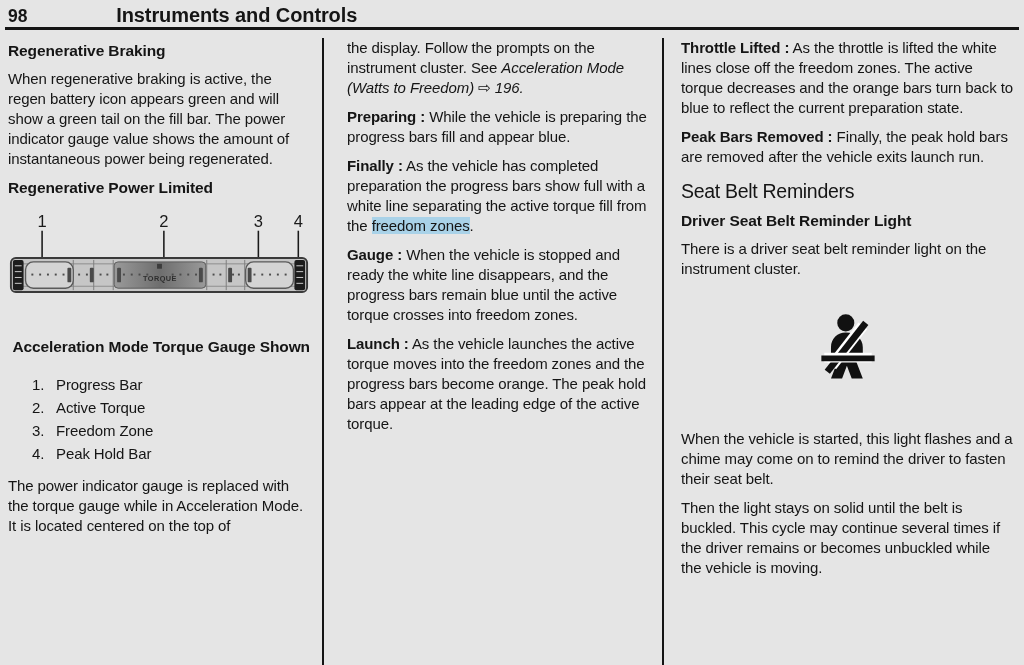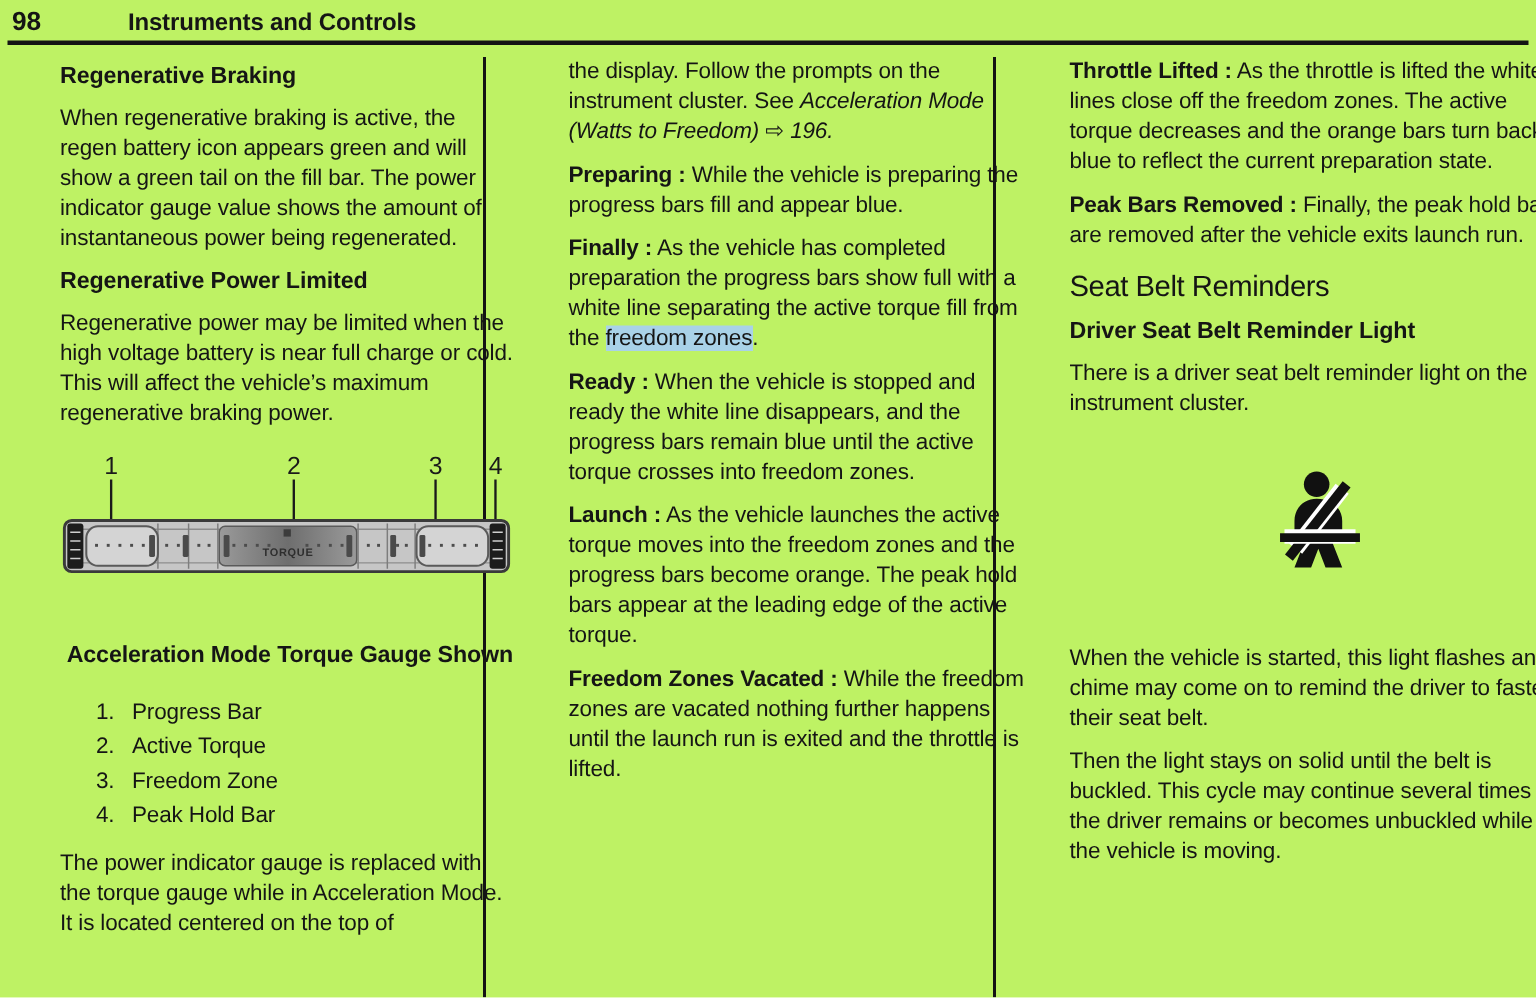--- a/index.html
+++ b/index.html
@@ -1,31 +1,31 @@
 <!DOCTYPE html>
 <html><head>
 <meta charset="utf-8">
 <style>
   html,body{margin:0;padding:0;background:#ffffff;}
   .page{
-    position:relative;width:1024px;height:665px;background:#bef264;
+    position:relative;width:1024px;height:665px;background:#e5e5e5;
     font-family:"Liberation Sans","DejaVu Sans",sans-serif;
     color:#151515;letter-spacing:-0.1px;overflow:hidden;
   }
   
   .hdr{position:absolute;top:4px;left:8px;width:1008px;display:flex;align-items:baseline;}
   .hdr .pgnum{font-size:17.5px;font-weight:700;}
-  .hdr .htitle{font-size:16px;font-weight:700;margin-left:58px;}
+  .hdr .htitle{font-size:20px;font-weight:700;margin-left:89px;}
   .hdr-rule{position:absolute;top:27px;left:5px;width:1014px;height:3px;background:#141414;}
   
   .vdiv{position:absolute;top:38px;bottom:0;width:2px;background:#141414;}
   .vdiv.d1{left:322px;}
   .vdiv.d2{left:662px;}
   
-  .col{position:absolute;top:38px;font-size:15px;line-height:20px;margin-left:32px;}
+  .col{position:absolute;top:38px;font-size:15px;line-height:20px;}
   .col-left{left:8px;width:302px;}
   .col-mid{left:347px;width:312px;}
   .col-right{left:681px;width:333px;}
   p{margin:0 0 9px 0;}
   .h-sub{font-size:15.5px;font-weight:700;margin:3px 0 8px 0;}
   .h-main{font-size:18px;font-weight:700;margin:10px 0 10px 0;letter-spacing:-0.3px;}
   .h-big{font-size:19.5px;font-weight:400;margin:14px 0 10px 0;letter-spacing:-0.3px;}
   b.lead{font-weight:700;}
   i{font-style:italic;}
   .hl{background:#a9d2e8;}
@@ -50,21 +50,20 @@
   <div class="hdr-rule"></div>
 
   <div class="vdiv d1"></div>
   <div class="vdiv d2"></div>
 
   <div class="col col-left">
     <div class="h-sub">Regenerative Braking</div>
     <p>When regenerative braking is active, the regen battery icon appears green and will show a green tail on the fill bar. The power indicator gauge value shows the amount of instantaneous power being regenerated.</p>
 
     <div class="h-sub">Regenerative Power Limited</div>
-    <p>Regenerative power may be limited when the high voltage battery is near full charge or cold. This will affect the vehicle’s maximum regenerative braking power.</p>
 
 
     
     <svg class="diagram" width="302" height="92" viewBox="0 0 310 92">
       <defs>
         <linearGradient id="gz" x1="0" y1="0" x2="1" y2="0">
           <stop offset="0" stop-color="#9a9a9a"></stop>
             <stop offset="0.5" stop-color="#6e6e6e"></stop>
             <stop offset="1" stop-color="#9a9a9a"></stop>
         </linearGradient>
@@ -176,26 +175,25 @@
     <p>The power indicator gauge is replaced with the torque gauge while in Acceleration Mode. It is located centered on the top of</p>
   </div>
 
   <div class="col col-mid">
     <p><span>the display. Follow the prompts on the instrument cluster. See </span><i>Acceleration Mode (Watts to Freedom)</i> <span>⇨</span> <i>196.</i></p>
 
     <p><b class="lead">Preparing :</b> <span>While the vehicle is preparing the progress bars fill and appear blue.</span></p>
 
     <p><b class="lead">Finally :</b> <span>As the vehicle has completed preparation the progress bars show full with a white line separating the active torque fill from the </span><span class="hl">freedom zones</span><span>.</span></p>
 
-    <p><b class="lead">Ready :</b> <span>When the vehicle is stopped and ready the white line disappears, and the progress bars remain blue until the active torque crosses into freedom zones.</span></p>
+    <p><b class="lead">Gauge :</b> <span>When the vehicle is stopped and ready the white line disappears, and the progress bars remain blue until the active torque crosses into freedom zones.</span></p>
 
     <p><b class="lead">Launch :</b> <span>As the vehicle launches the active torque moves into the freedom zones and the progress bars become orange. The peak hold bars appear at the leading edge of the active torque.</span></p>
 
 
-    <p><b class="lead">Freedom Zones Vacated :</b> <span>While the freedom zones are vacated nothing further happens until the launch run is exited and the throttle is lifted.</span></p>
   </div>
 
   <div class="col col-right">
     <p><b class="lead">Throttle Lifted :</b> <span>As the throttle is lifted the white lines close off the freedom zones. The active torque decreases and the orange bars turn back to blue to reflect the current preparation state.</span></p>
 
     <p><b class="lead">Peak Bars Removed :</b> <span>Finally, the peak hold bars are removed after the vehicle exits launch run.</span></p>
 
     <div class="h-big">Seat Belt Reminders</div>
     <div class="h-sub">Driver Seat Belt Reminder Light</div>
     <p>There is a driver seat belt reminder light on the instrument cluster.</p>

